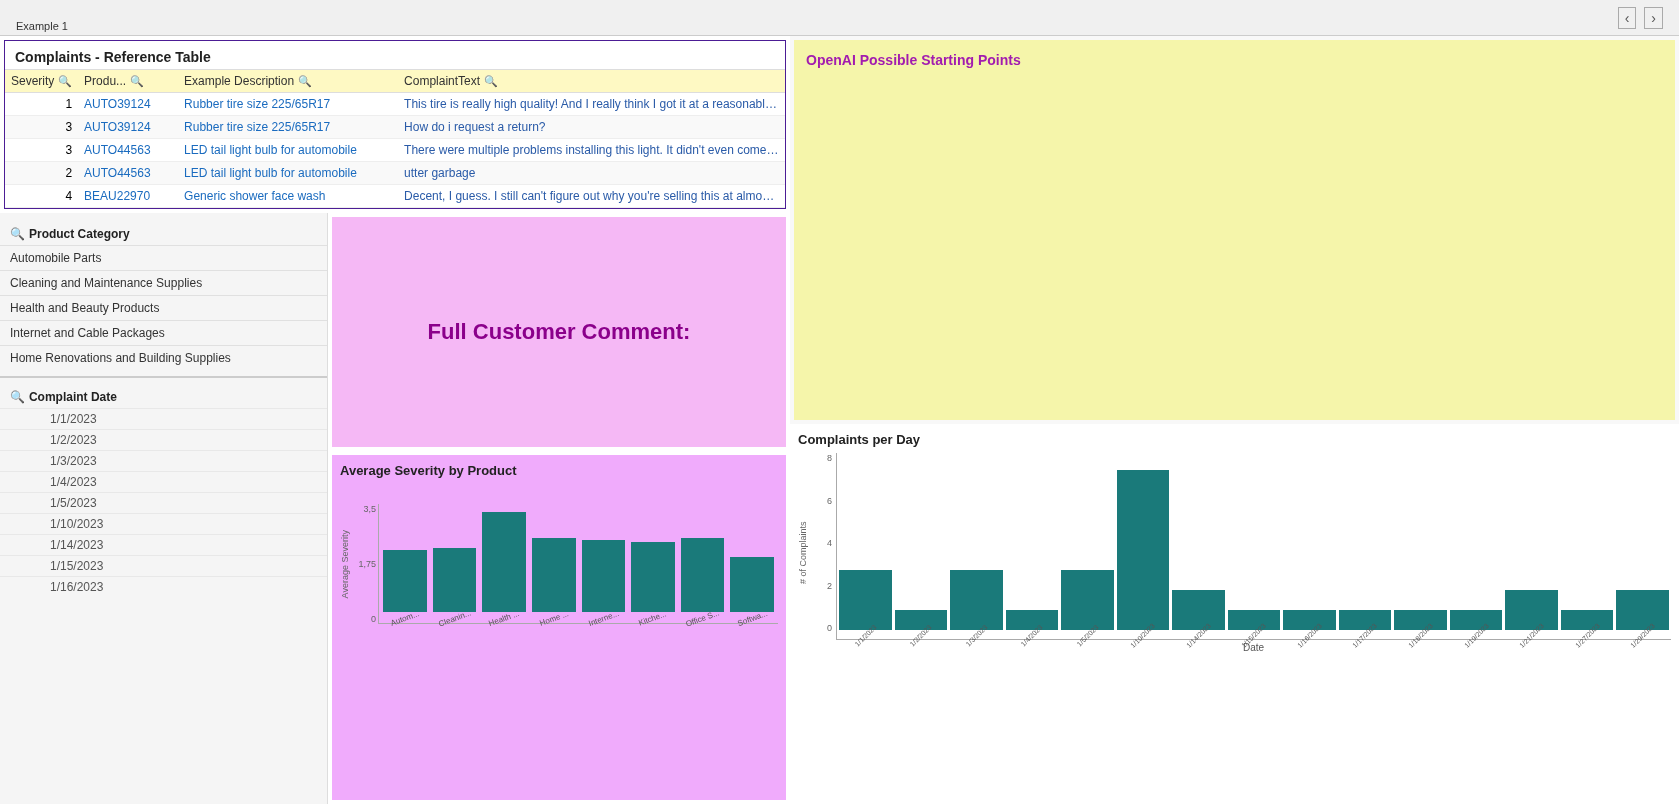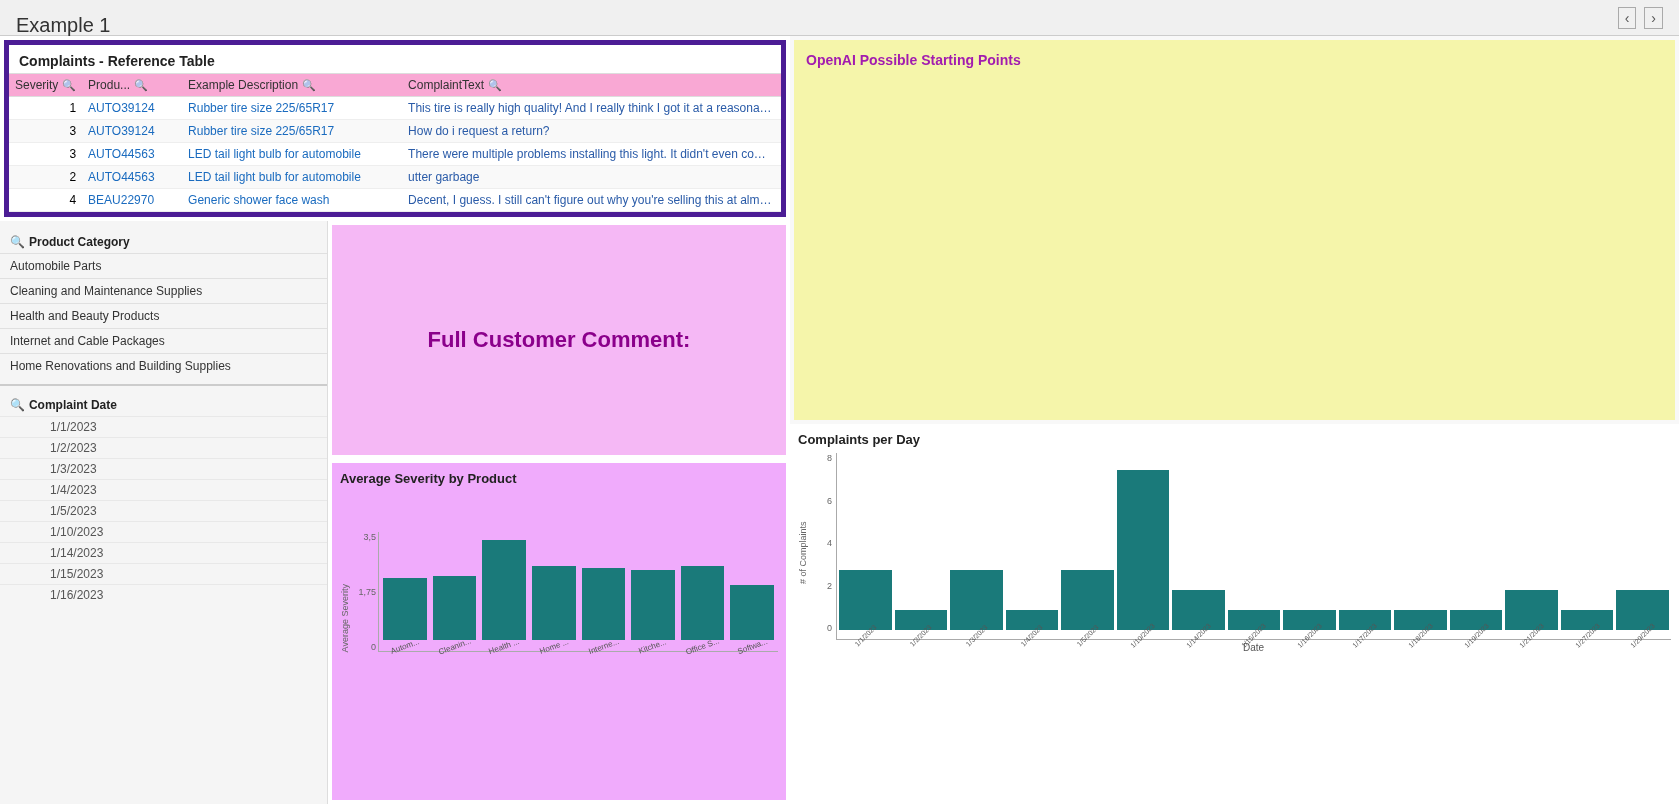--- a/index.html
+++ b/index.html
@@ -7,42 +7,42 @@
 
     .title-bar {
       background: #f0f0f0;
       padding: 8px 16px;
       display: flex;
       align-items: center;
       justify-content: space-between;
       border-bottom: 1px solid #ccc;
       height: 36px;
     }
-    .title-bar-title { font-size: 20px; font-weight: normal; color: #333; margin-top: 16px; }
+    .title-bar-title { font-size: 11px; font-weight: normal; color: #333; margin-top: 16px; }
     .title-bar-nav { display: flex; gap: 8px; }
     .title-bar-btn { background: none; border: 1px solid #aaa; cursor: pointer; padding: 2px 6px; font-size: 14px; color: #555; }
 
     .main-layout {
       display: flex;
       height: calc(804px - 36px);
       overflow: hidden;
     }
 
     
     .left-panel {
       width: 790px;
       display: flex;
       flex-direction: column;
       background: #fff;
     }
 
     
     .ref-table-section {
       flex: 0 0 auto;
-      border: 5px solid #4c1d95;
+      border: 1px solid #4c1d95;
       margin: 4px;
       background: #fff;
     }
     .ref-table-title {
       font-size: 14px;
       font-weight: bold;
       padding: 8px 10px 4px;
       color: #222;
     }
     .ref-table-wrapper {
@@ -52,21 +52,21 @@
       width: 100%;
       border-collapse: collapse;
     }
     table.ref-table thead tr th {
       border-top: 1px solid #ddd;
       border-bottom: 1px solid #ddd;
       padding: 4px 6px;
       text-align: left;
       color: #333;
       font-weight: normal;
-      background: #f9a8d4;
+      background: #fef9c3;
     }
     table.ref-table thead tr th .th-inner {
       display: flex;
       align-items: center;
       gap: 4px;
     }
     table.ref-table tbody tr td {
       padding: 4px 6px;
       border-bottom: 1px solid #eee;
       vertical-align: top;
@@ -393,21 +393,21 @@
       </div>
 
       <div class="middle-bottom">
 
         <div class="full-comment-box">
           <div class="full-comment-title">Full Customer Comment:</div>
         </div>
 
         <div class="avg-severity-box">
           <div class="chart-title">Average Severity by Product</div>
-          <div style="display:flex; align-items:flex-end; height:160px;">
+          <div style="display:flex; align-items:center; height:160px;">
             <span class="y-axis-title">Average Severity</span>
             <div style="display:flex; flex-direction:column; height:120px; justify-content:space-between; margin-right:2px; padding-bottom:0;">
               <span class="y-label">3,5</span>
               <span class="y-label">1,75</span>
               <span class="y-label">0</span>
             </div>
             <div class="bars-area" id="avg-bars-area">
                 <div class="bar-group">
     <div class="bar" style="height:62px;"></div>
     <div class="bar-x-label">Autom...</div>

